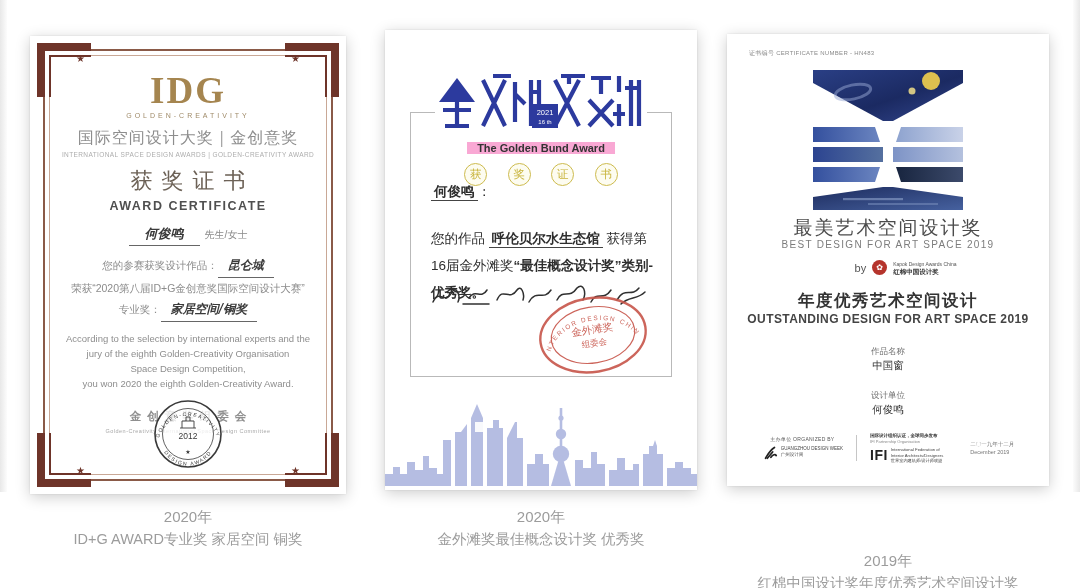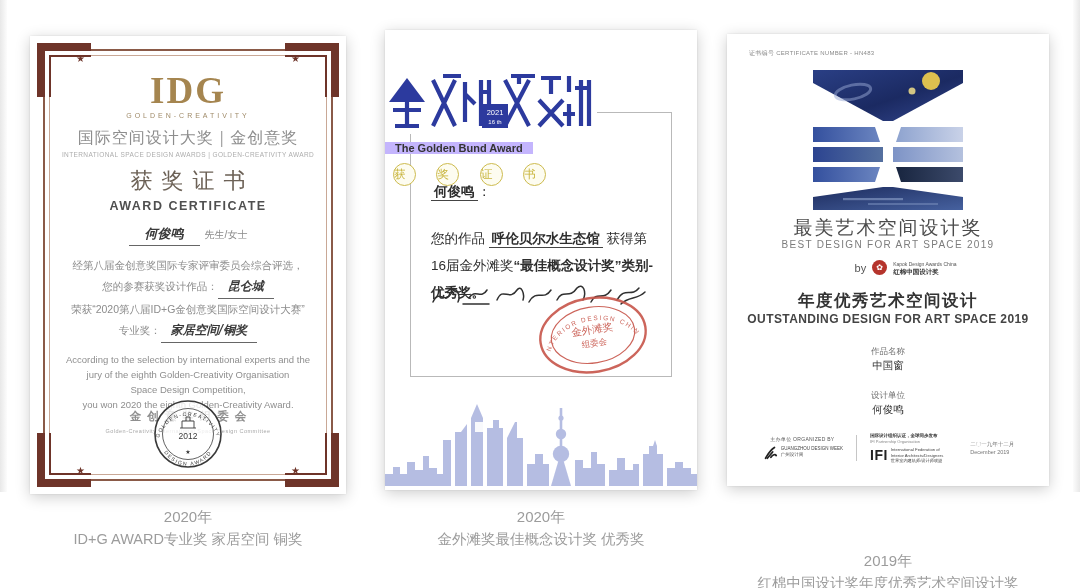--- a/index.html
+++ b/index.html
@@ -45,22 +45,22 @@
   .idg-lines .hand{display:inline-block;font-size:12px;border-bottom:1px solid #666;padding:0 10px 1px;}
   .idg-en{margin-top:9px;font-size:9.5px;color:#8e8e8e;line-height:15px;}
   .idg-seal-area{position:absolute;left:0;right:0;bottom:0;height:86px;}
   .idg-committee{position:absolute;left:0;right:0;bottom:48px;font-size:11.5px;color:#8f8f8f;letter-spacing:6px;text-indent:6px;z-index:1;font-weight:bold;}
   .idg-committee-en{position:absolute;left:0;right:0;bottom:38px;font-size:5.5px;color:#a8a8a8;letter-spacing:.5px;z-index:1;}
   .idg-seal{position:absolute;left:50%;transform:translateX(-50%);bottom:-4px;z-index:2;}
 
   
   #cert-bund{left:385px;top:30px;width:312px;height:460px;}
   .bund-box{position:absolute;left:25px;right:25px;top:82px;bottom:113px;border:1px solid #b9b9b9;}
-  .bund-head{position:absolute;left:0;right:0;top:44px;z-index:2;}
-  .bund-award-en{display:inline-block;background:#c4b5fd;padding:0 10px;font-size:11px;font-weight:bold;color:#333;margin-top:1px;}
+  .bund-head{position:absolute;left:0;right:0;top:44px;text-align:center;z-index:2;}
+  .bund-award-en{display:inline-block;background:#f9a8d4;padding:0 10px;font-size:11px;font-weight:bold;color:#333;margin-top:1px;}
   .bund-chars{margin-top:7px;}
   .bund-chars span{display:inline-block;width:21px;height:21px;line-height:21px;border:1.5px solid #cdbb4e;border-radius:50%;color:#c8b43c;font-size:11.5px;margin:0 8px;background:#fdfcf0;}
   .bund-body{position:absolute;left:46px;right:40px;top:148px;text-align:left;color:#2e2e2e;font-size:13.5px;line-height:27px;z-index:2;}
   .bund-name{font-weight:bold;border-bottom:1.5px solid #444;padding:0 3px 1px;}
   .bund-work{font-weight:bold;border-bottom:1.5px solid #444;padding:0 3px 1px;}
   .bund-bold{font-weight:bold;}
   .bund-sign{position:absolute;left:40px;top:250px;z-index:2;}
   .bund-org{position:absolute;right:32px;top:298px;text-align:center;font-size:10.5px;color:#333;line-height:17px;z-index:2;}
   .bund-date{text-align:right;padding-right:4px;margin-top:3px;font-weight:bold;color:#2b2b2b;}
   .bund-stamp{position:absolute;right:42px;top:258px;z-index:3;opacity:.9;}
@@ -122,21 +122,20 @@
 
     <div class="idg-body">
       <div class="idg-logo">IDG</div>
       <div class="idg-logosub">GOLDEN-CREATIVITY</div>
       <div class="idg-title">国际空间设计大奖｜金创意奖</div>
       <div class="idg-title-en">INTERNATIONAL SPACE DESIGN AWARDS | GOLDEN-CREATIVITY AWARD</div>
       <div class="idg-cert">获奖证书</div>
       <div class="idg-cert-en">AWARD CERTIFICATE</div>
       <div class="idg-name"><span class="hand">何俊鸣</span><span>先生/女士</span></div>
       <div class="idg-lines">
-        <div>经第八届金创意奖国际专家评审委员会综合评选，</div>
         <div><span>您的参赛获奖设计作品：</span><span class="hand">昆仑城</span></div>
         <div>荣获“2020第八届ID+G金创意奖国际空间设计大赛”</div>
         <div><span>专业奖：</span><span class="hand">家居空间/铜奖</span></div>
       </div>
       <div class="idg-en">
         <div>According to the selection by international experts and the</div>
         <div>jury of the eighth Golden-Creativity Organisation</div>
         <div>Space Design Competition,</div>
         <div>you won 2020 the eighth Golden-Creativity  Award.</div>
       </div>

